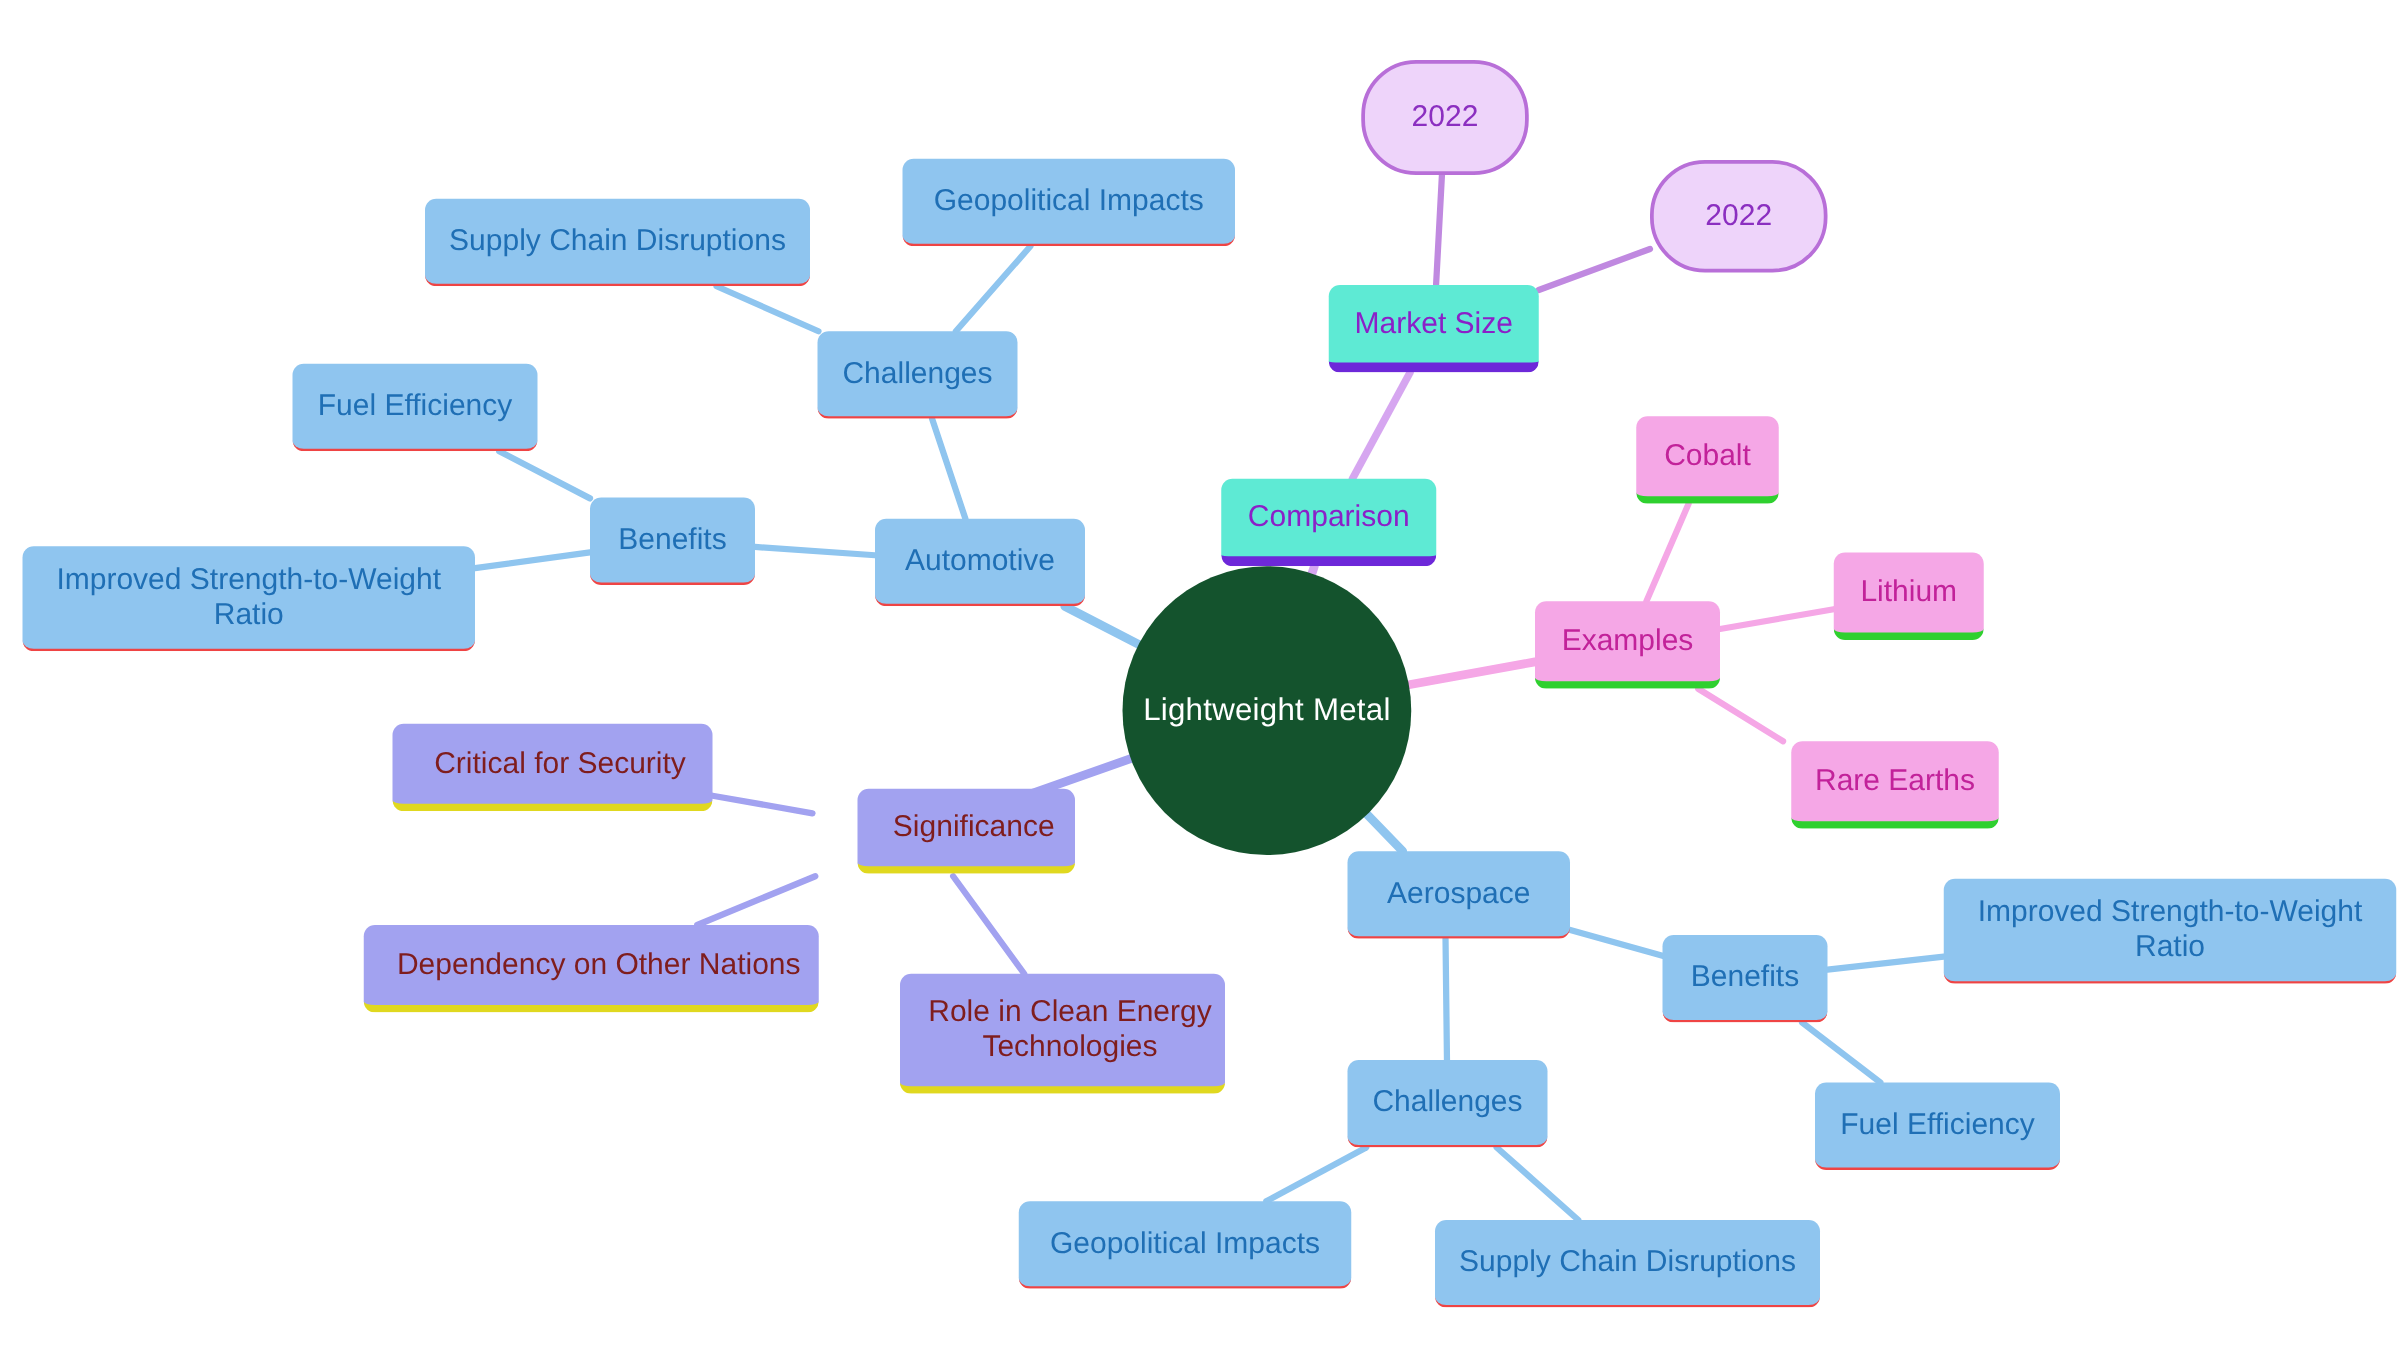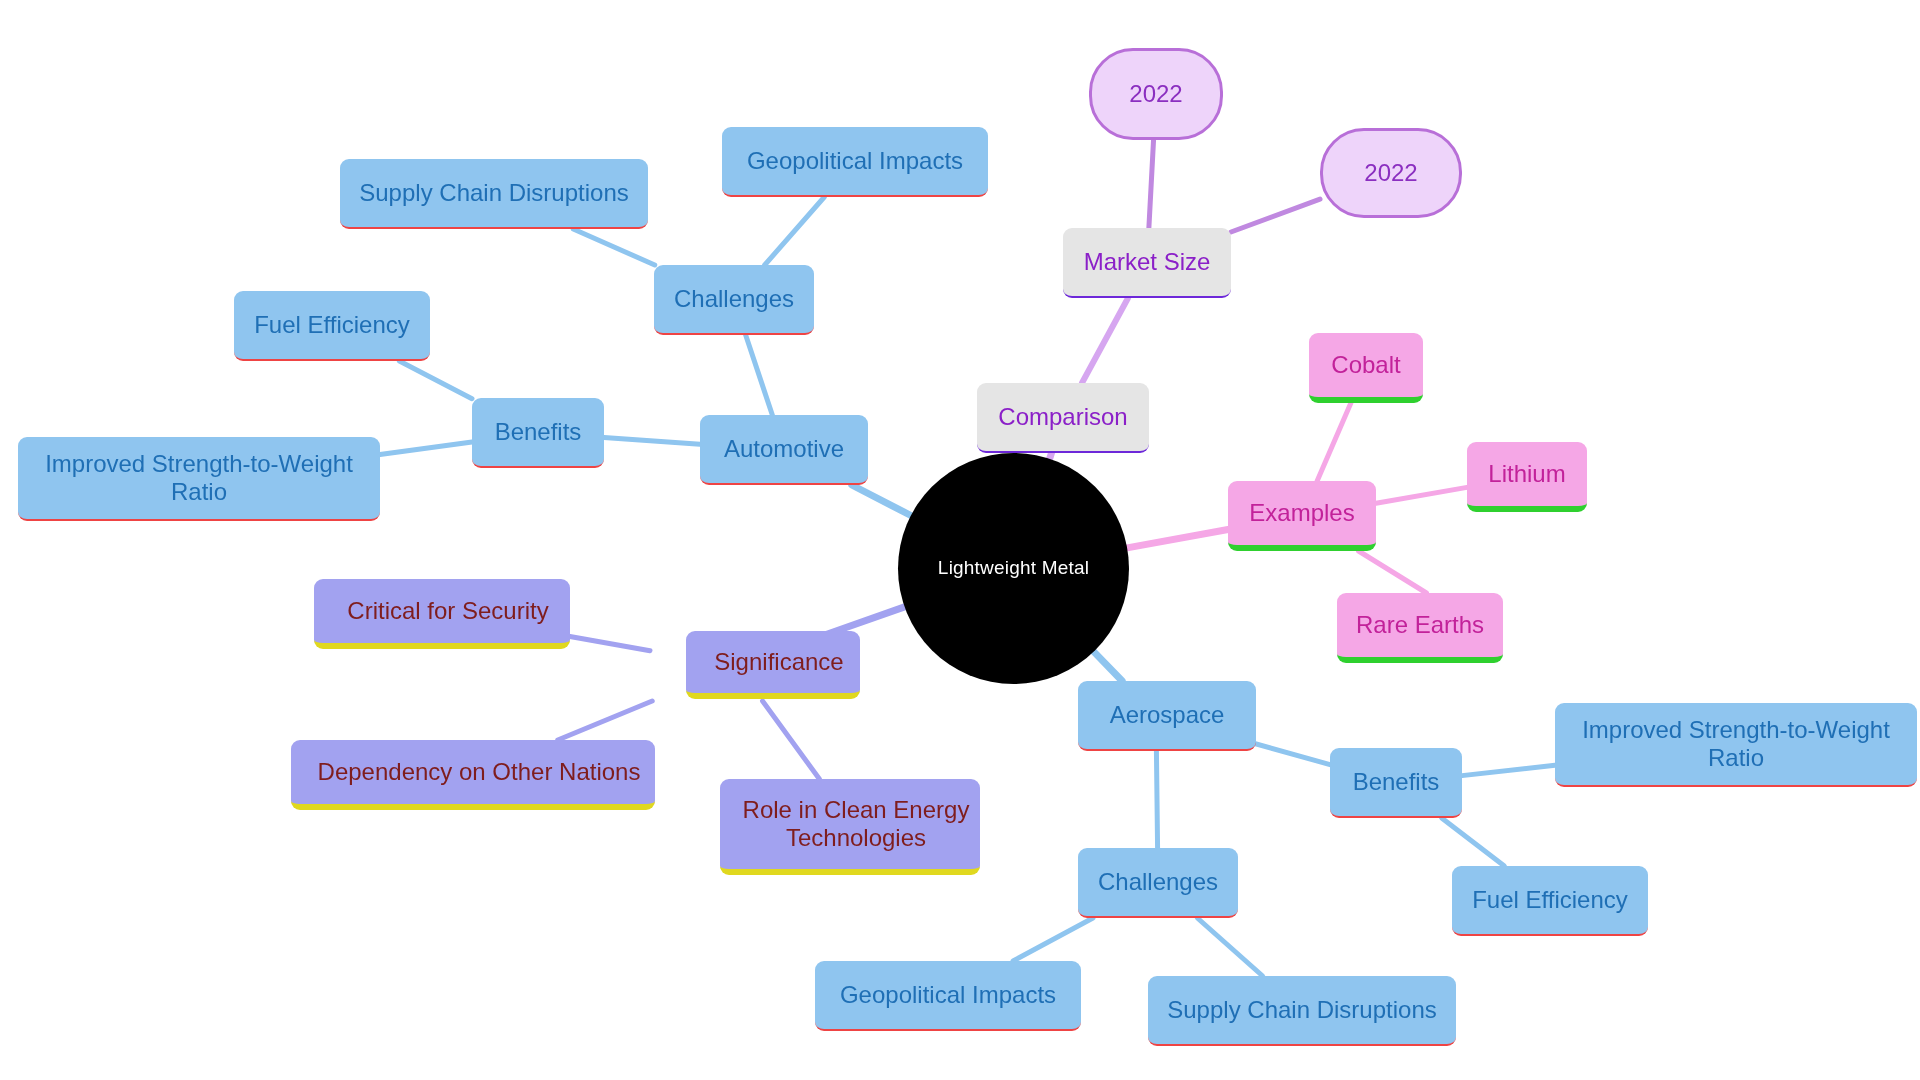--- a/index.html
+++ b/index.html
@@ -31,23 +31,23 @@
     align-items: center;
     justify-content: center;
     text-align: center;
     border-radius: 9px;
     line-height: 1.18;
     padding: 2px 10px;
     white-space: pre-line;
   }
   .node.root {
     border-radius: 50%;
-    background: #000000;
+    background: #14532d;
     color: #ffffff;
-    font-size: 19px;
+    font-size: 25px;
     letter-spacing: 0.2px;
   }
   .node.blue {
     background: #8fc5ef;
     color: #1f6fb5;
     border-bottom: 2px solid #ef4444;
     font-size: 24px;
   }
   .node.violet {
     background: #a2a2f0;
@@ -56,23 +56,23 @@
     font-size: 24px;
     padding-left: 22px;
   }
   .node.pink {
     background: #f5a7e6;
     color: #c2229a;
     border-bottom: 6px solid #2fd02f;
     font-size: 24px;
   }
   .node.purple {
-    background: #e5e5e5;
+    background: #5eead4;
     color: #8b20c8;
-    border-bottom: 2px solid #6d28d9;
+    border-bottom: 8px solid #6d28d9;
     font-size: 24px;
   }
   .node.lavender-pill {
     background: #eed4fa;
     color: #8b2fc0;
     border: 3px solid #b86fd8;
     border-radius: 44px;
     font-size: 24px;
   }
 </style>
@@ -121,21 +121,21 @@
       <div class="node violet" style="left: 314px; top: 579px; width: 256px; height: 70px;">Critical for Security</div>
       <div class="node violet" style="left: 291px; top: 740px; width: 364px; height: 70px;">Dependency on Other Nations</div>
       <div class="node violet" style="left: 720px; top: 779px; width: 260px; height: 96px;">Role in Clean Energy Technologies</div>
       <div class="node purple" style="left: 977px; top: 383px; width: 172px; height: 70px;">Comparison</div>
       <div class="node purple" style="left: 1063px; top: 228px; width: 168px; height: 70px;">Market Size</div>
       <div class="node lavender-pill" style="left: 1089px; top: 48px; width: 134px; height: 92px;">2022</div>
       <div class="node lavender-pill" style="left: 1320px; top: 128px; width: 142px; height: 90px;">2022</div>
       <div class="node pink" style="left: 1228px; top: 481px; width: 148px; height: 70px;">Examples</div>
       <div class="node pink" style="left: 1309px; top: 333px; width: 114px; height: 70px;">Cobalt</div>
       <div class="node pink" style="left: 1467px; top: 442px; width: 120px; height: 70px;">Lithium</div>
-      <div class="node pink" style="left: 1337px; top: 593px; width: 166px; height: 70px;">Rare Earths</div>
+      <div class="node pink" style="left: 1433px; top: 593px; width: 166px; height: 70px;">Rare Earths</div>
       <div class="node blue" style="left: 1078px; top: 681px; width: 178px; height: 70px;">Aerospace</div>
       <div class="node blue" style="left: 1330px; top: 748px; width: 132px; height: 70px;">Benefits</div>
       <div class="node blue" style="left: 1555px; top: 703px; width: 362px; height: 84px;">Improved Strength-to-Weight Ratio</div>
       <div class="node blue" style="left: 1452px; top: 866px; width: 196px; height: 70px;">Fuel Efficiency</div>
       <div class="node blue" style="left: 1078px; top: 848px; width: 160px; height: 70px;">Challenges</div>
       <div class="node blue" style="left: 815px; top: 961px; width: 266px; height: 70px;">Geopolitical Impacts</div>
       <div class="node blue" style="left: 1148px; top: 976px; width: 308px; height: 70px;">Supply Chain Disruptions</div>
     </div>
 </div>
 

